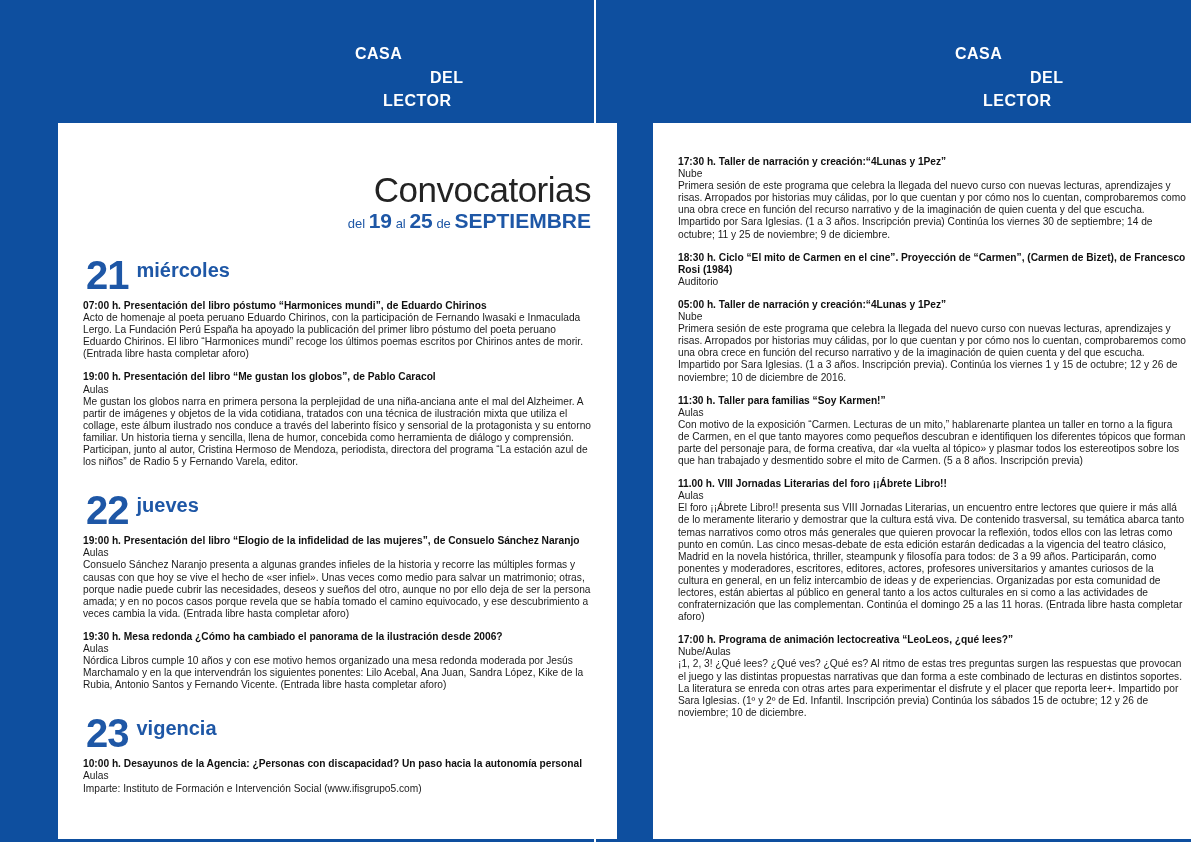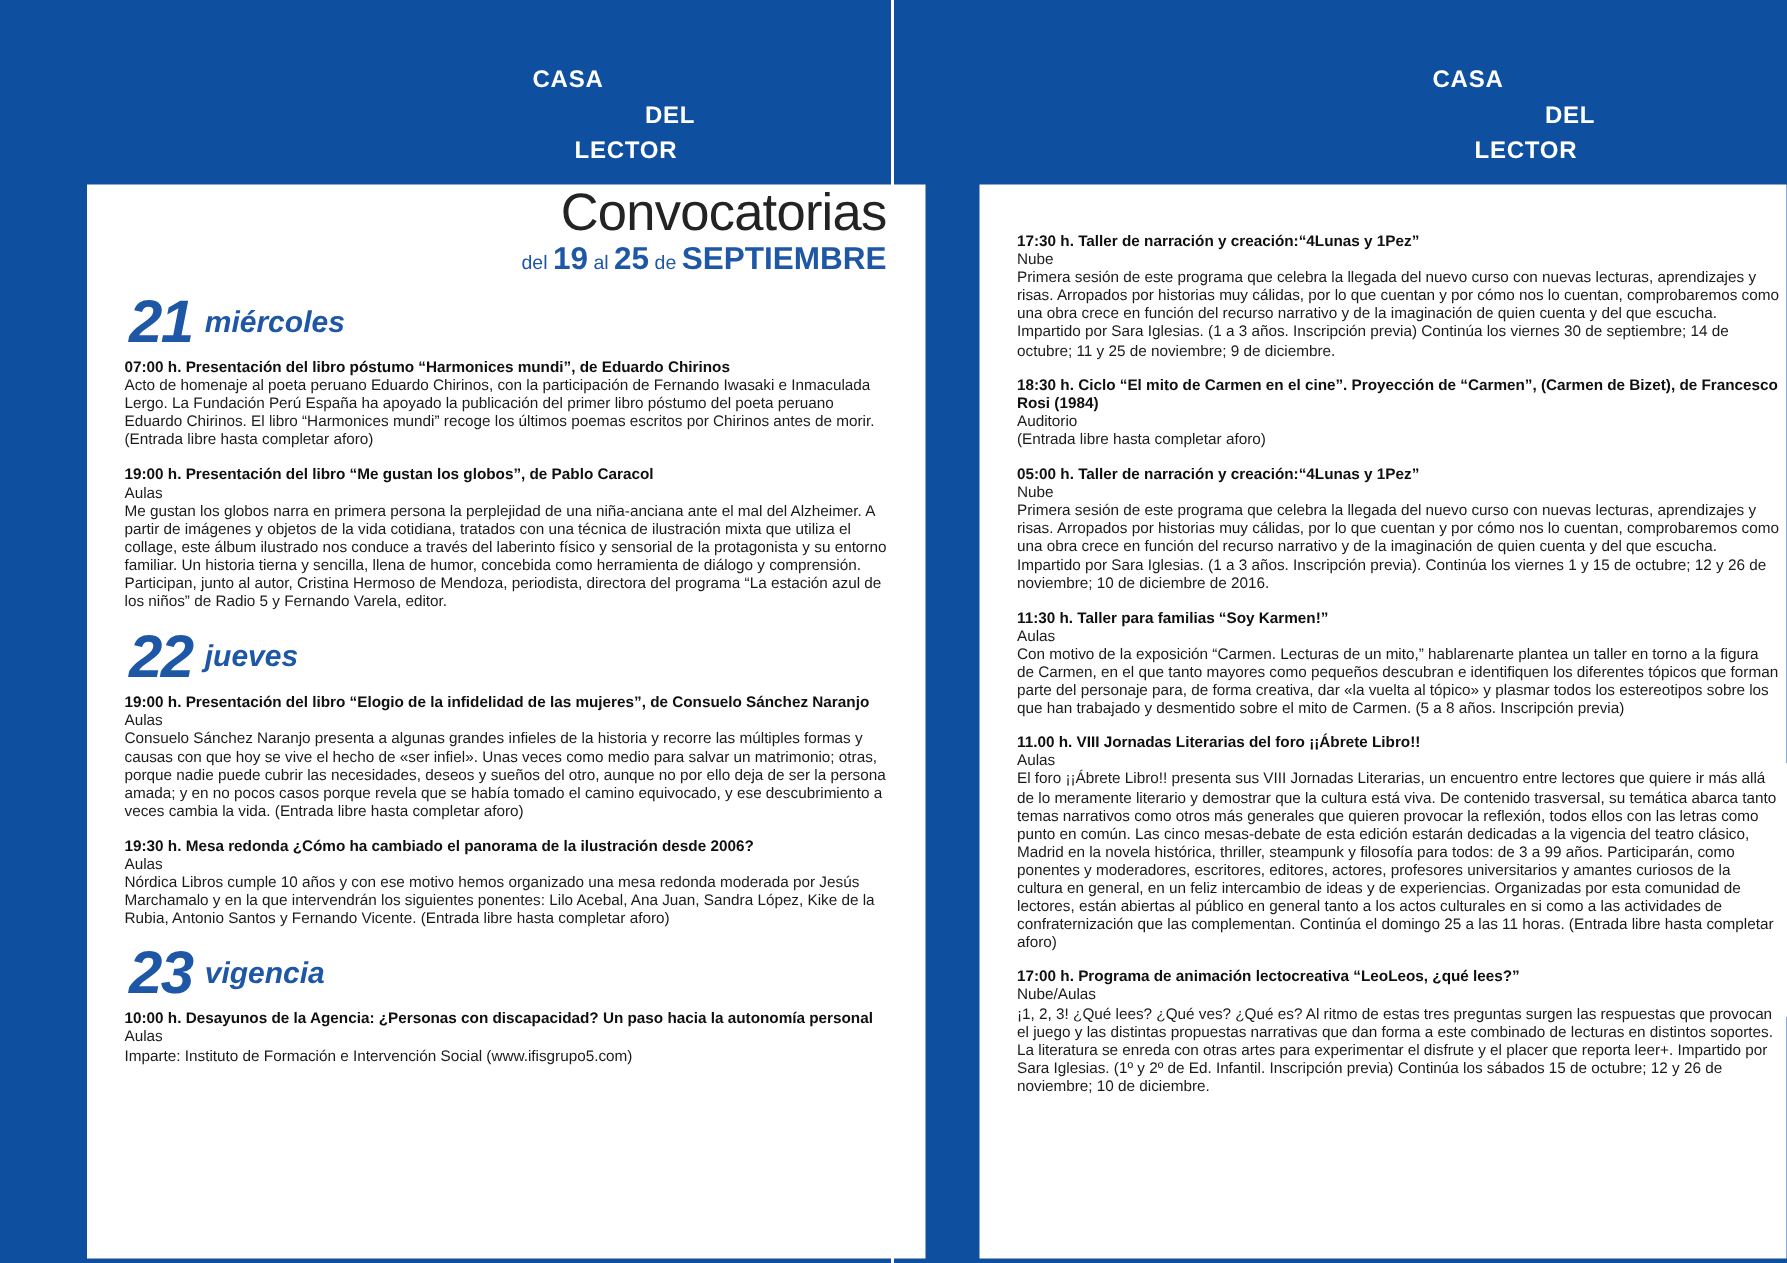--- a/index.html
+++ b/index.html
@@ -36,42 +36,42 @@
     position:absolute;top:123px;width:559px;height:716px;
     background:var(--panel);
     padding:0 26px 0 25px;
     overflow:hidden;
     color:var(--body);
   }
   #panel-left{left:58px;}
   #panel-right{left:653px;padding-top:33px;}
   .title-block{
     text-align:right;
+    padding-top:48px;
     margin-bottom:12px;
   }
   .main-title{
     margin:0;
     font-size:35px;line-height:37px;
     font-weight:400;letter-spacing:-0.5px;
     color:var(--title);
   }
   .date-range{
     color:var(--accent);
     font-size:13px;
     margin-top:1px;
     white-space:nowrap;
   }
   .date-range .big{
     font-size:21px;font-weight:700;letter-spacing:0;
   }
   .day-header{
-    display:flex;align-items:center;gap:8px;
+    display:flex;align-items:flex-start;gap:8px;
     color:var(--accent);
-    margin:14px 0 9px 3px;
-    font-style:italic;
+    margin:26px 0 9px 3px;
   }
   .day-number{
     font-size:40px;font-weight:700;line-height:32px;letter-spacing:-1px;
   }
   .day-name{
     font-size:20px;font-weight:700;
   }
   .event{
     margin-bottom:11px;
     font-size:10.2px;line-height:12.1px;
@@ -153,21 +153,20 @@
 <div class="panel" id="panel-right">
   <div id="right-sections">
       <div class="event">
         <div class="event-title">17:30 h. Taller de narración y creación:“4Lunas y 1Pez”</div>
         <div class="event-location">Nube</div>
         <div class="event-description">Primera sesión de este programa que celebra la llegada del nuevo curso con nuevas lecturas, aprendizajes y risas. Arropados por historias muy cálidas, por lo que cuentan y por cómo nos lo cuentan, comprobaremos como una obra crece en función del recurso narrativo y de la imaginación de quien cuenta y del que escucha. Impartido por Sara Iglesias. (1 a 3 años. Inscripción previa) Continúa los viernes 30 de septiembre; 14 de octubre; 11 y 25 de noviembre; 9 de diciembre.</div>
       </div>
       <div class="event">
         <div class="event-title">18:30 h. Ciclo “El mito de Carmen en el cine”. Proyección de “Carmen”, (Carmen de Bizet), de Francesco Rosi (1984)</div>
         <div class="event-location">Auditorio</div>
-        <div class="event-description">(Entrada libre hasta completar aforo)</div>
       </div>
       <div class="event">
         <div class="event-title">05:00 h. Taller de narración y creación:“4Lunas y 1Pez”</div>
         <div class="event-location">Nube</div>
         <div class="event-description">Primera sesión de este programa que celebra la llegada del nuevo curso con nuevas lecturas, aprendizajes y risas. Arropados por historias muy cálidas, por lo que cuentan y por cómo nos lo cuentan, comprobaremos como una obra crece en función del recurso narrativo y de la imaginación de quien cuenta y del que escucha. Impartido por Sara Iglesias. (1 a 3 años. Inscripción previa). Continúa los viernes 1 y 15 de octubre; 12 y 26 de noviembre; 10 de diciembre de 2016.</div>
       </div>
       <div class="event">
         <div class="event-title">11:30 h. Taller para familias “Soy Karmen!”</div>
         <div class="event-location">Aulas</div>
         <div class="event-description">Con motivo de la exposición “Carmen. Lecturas de un mito,” hablarenarte plantea un taller en torno a la figura de Carmen, en el que tanto mayores como pequeños descubran e identifiquen los diferentes tópicos que forman parte del personaje para, de forma creativa, dar «la vuelta al tópico» y plasmar todos los estereotipos sobre los que han trabajado y desmentido sobre el mito de Carmen. (5 a 8 años. Inscripción previa)</div>

